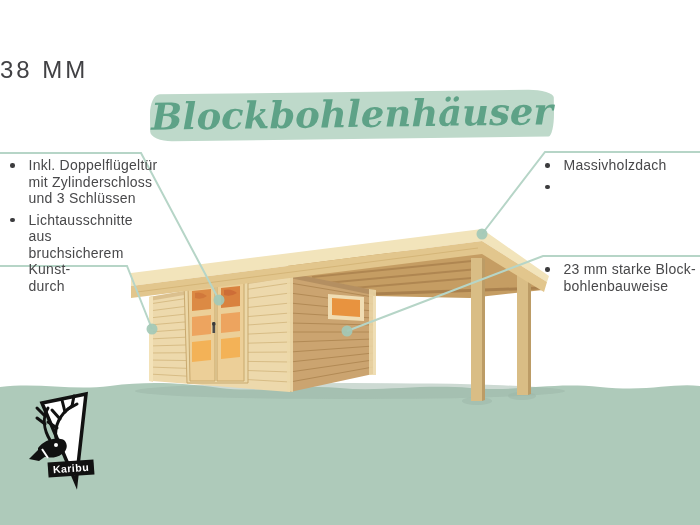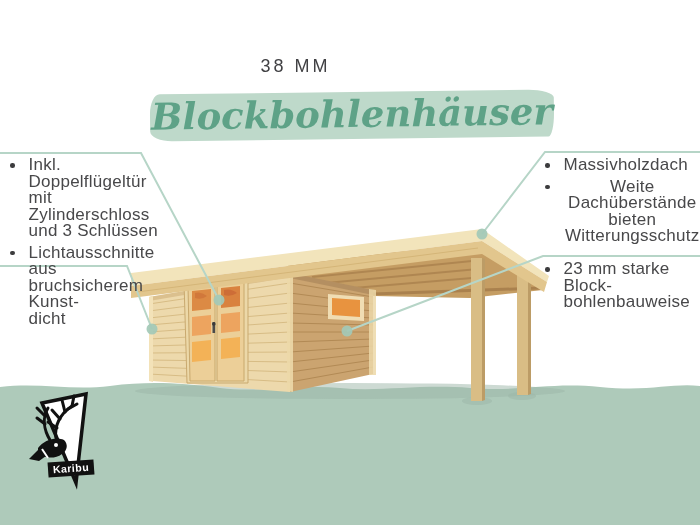--- a/index.html
+++ b/index.html
@@ -1,37 +1,37 @@
 <!DOCTYPE html>
 <html style="--c-title: #414144; --c-text: #48484a; --c-heading: #5ea287; --c-brush: #bed9ca; --c-line: #b6d5c7; --c-dot: #a3c9b7; --c-ground: #aecaba; --c-shadow: #9bb6a8; --wood-top: #f2e4bb; --wood-fascia: #e2c68d; --wood-soffit: #c59d63; --wood-rafter: #a87f4c; --wood-facade: #edd9ac; --wood-plank: #d7bc85; --wood-side: #cba470; --wood-side-plank: #b28a55; --wood-trim: #ecd8a8; --wood-door: #eccf98; --glass-1: #db8a44; --glass-2: #eda45f; --glass-3: #f3b257; --wood-post: #d9bd85; --wood-post-shade: #bc9c66;"><head>
 <meta charset="utf-8">
 <style>
   html,body{margin:0;padding:0;background:#fff;}
   .stage{position:relative;width:700px;height:525px;background:#fff;overflow:hidden;
          font-family:"Liberation Sans", sans-serif;}
   
-  .size-label{position:absolute;left:0;top:56px;width:591px;text-align:center;
-              font-size:18px;letter-spacing:3px;color:var(--c-title);}
+  .size-label{position:absolute;left:0;top:56px;width:591px;
+              font-size:24px;letter-spacing:3px;color:var(--c-title);}
   .brush{position:absolute;left:150px;top:92px;width:404px;height:47px;
          background:var(--c-brush);transform:rotate(-0.7deg);
          border-radius:10px 26px 6px 22px / 20px 8px 24px 10px;}
   .product-heading{position:absolute;left:140px;top:88px;width:424px;height:52px;
          text-align:center;font-family:"DejaVu Serif", serif;font-style:italic;font-weight:bold;
          font-size:37px;line-height:52px;color:var(--c-heading);transform:rotate(-0.8deg);
          letter-spacing:0px;}
   
-  .feat{position:absolute;color:var(--c-text);font-size:17px;line-height:16.5px;
+  .feat{position:absolute;color:var(--c-text);font-size:14px;line-height:16.5px;
         letter-spacing:0.25px;}
   .fi{display:flex;gap:14px;margin-bottom:5px;}
   .bullet{flex:0 0 auto;width:4.5px;height:4.5px;border-radius:50%;background:#3c3c3e;
           margin-top:6px;margin-left:2px;}
   .ft{white-space:pre-line;}
   .feat-tl{left:8px;top:157px;width:150px;}
   .feat-bl{left:8px;top:281px;width:150px;}
-  .feat-tr{left:543px;top:157px;width:158px;text-align:center;}
+  .feat-tr{left:543px;top:157px;width:158px;}
   .feat-br{left:543px;top:261px;width:158px;}
   
   .scene{position:absolute;left:0;top:0;}
   .ground{fill:var(--c-ground);}
   .gshadow{fill:var(--c-shadow);}
   .roof-top{fill:var(--wood-top);}
   .roof-fascia{fill:var(--wood-fascia);}
   .soffit{fill:var(--wood-soffit);}
   .rafter{stroke:var(--wood-rafter);stroke-width:2;opacity:.75;}
   .beam{stroke:var(--wood-rafter);stroke-width:3;opacity:.9;}
@@ -171,34 +171,32 @@
     <div class="fi">
       <span class="bullet"></span>
       <span class="ft">Inkl. Doppelflügeltür
 mit Zylinderschloss
 und 3 Schlüssen</span>
     </div>
     <div class="fi">
       <span class="bullet"></span>
       <span class="ft">Lichtausschnitte aus
 bruchsicherem Kunst-
-dicht</span>
+durch</span>
     </div>
   </div>
 
 
   <div class="feat feat-tr">
     <div class="fi">
       <span class="bullet"></span>
       <span class="ft">Massivholzdach</span>
     </div>
     <div class="fi">
       <span class="bullet"></span>
-      <span class="ft">Weite Dachüberstände
-bieten Witterungsschutz</span>
     </div>
   </div>
 
   <div class="feat feat-br">
     <div class="fi">
       <span class="bullet"></span>
       <span class="ft">23 mm starke Block-
 bohlenbauweise</span>
     </div>
   </div>

